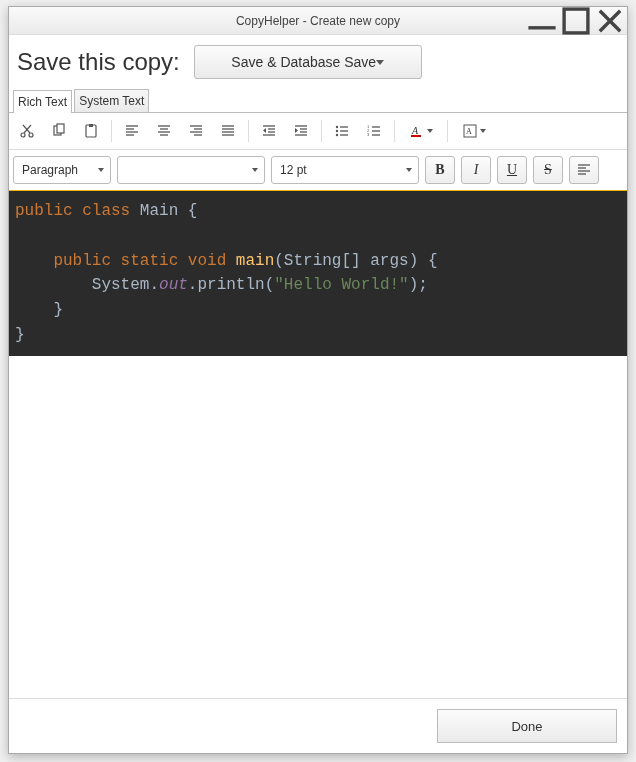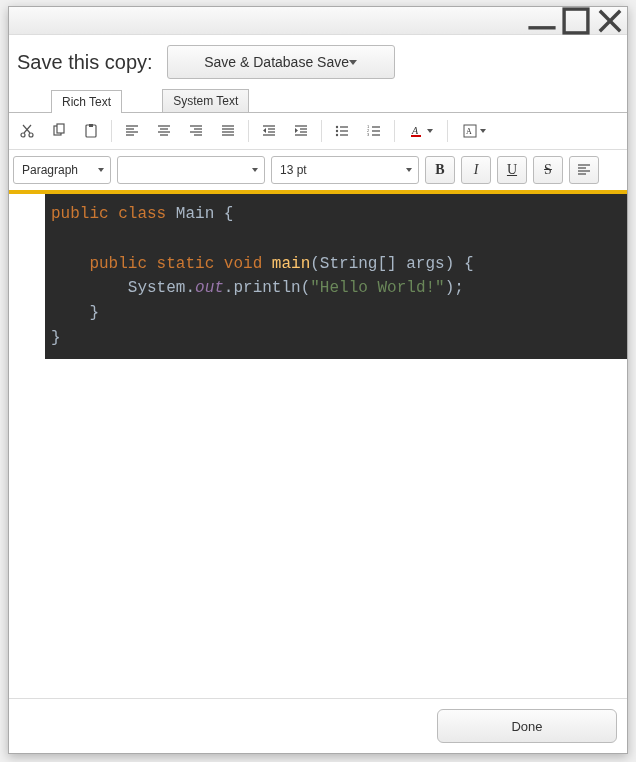--- a/index.html
+++ b/index.html
@@ -47,21 +47,21 @@
   cursor: default;
 }
 
 .saverow {
   display: flex;
   align-items: center;
   padding: 10px 8px 8px 8px;
   gap: 14px;
 }
 .saverow .label {
-  font-size: 20px;
+  font-size: 24px;
   color: #333;
 }
 .dropdown-btn {
   height: 34px;
   min-width: 228px;
   background: linear-gradient(#fcfcfc,#eaeaea);
   border: 1px solid #bbb;
   border-radius: 3px;
   display: flex;
   align-items: center;
@@ -80,30 +80,29 @@
 
 .tabs {
   display: flex;
   align-items: flex-end;
   padding-left: 4px;
   height: 26px;
   border-bottom: 1px solid #bbb;
   gap: 0;
 }
 .tab {
-  padding: 4px 10px;
+  padding: 4px 4px;
   font-size: 12px;
   color: #333;
   border: 1px solid #bbb;
   border-bottom: none;
   background: linear-gradient(#f6f6f6,#eaeaea);
   margin-right: 2px;
   position: relative;
   cursor: default;
-  margin-left: 38px;
 }
 .tab.active {
   background: #fff;
   top: 1px;
 }
 
 .toolbar {
   display: flex;
   align-items: center;
   gap: 4px;
@@ -125,21 +124,21 @@
   justify-content: center;
   cursor: default;
 }
 .tbtn svg { width: 16px; height: 16px; }
 
 .toolbar2 {
   display: flex;
   align-items: flex-end;
   gap: 6px;
   padding: 6px 4px;
-  border-bottom: 4px solid #eab308;
+  border-bottom: 1px solid #eab308;
 }
 .combo {
   height: 28px;
   border: 1px solid #bbb;
   border-radius: 3px;
   background: #fff;
   display: flex;
   align-items: center;
   justify-content: space-between;
   padding: 0 6px 0 8px;
@@ -170,40 +169,39 @@
   overflow: hidden;
 }
 .code {
   background: #2b2b2b;
   color: #ccc;
   font-family: Consolas, "Courier New", monospace;
   font-size: 16px;
   line-height: 1.55;
   padding: 8px 6px;
   white-space: pre;
-  margin-left: 36px;
 }
 .k { color: #cc7832; }
 .cls { color: #a9b7c6; }
 .m { color: #ffc66d; }
 .f { color: #9876aa; font-style: italic; }
 .s { color: #6a8759; }
 .p { color: #a9b7c6; }
 
 .footer {
   border-top: 1px solid #ddd;
   padding: 10px;
   display: flex;
   justify-content: flex-end;
 }
 .done {
   min-width: 180px;
   height: 34px;
   border: 1px solid #bbb;
-  border-radius: 6px;
+  border-radius: 0;
   background: linear-gradient(#fcfcfc,#eaeaea);
   font-size: 13px;
   color: #333;
   display: flex;
   align-items: center;
   justify-content: center;
   cursor: default;
 }
 
 .dbtn {
@@ -220,20 +218,21 @@
 .smchev {
   width:0;height:0;border-left:3px solid transparent;border-right:3px solid transparent;border-top:4px solid #555;
 }
 </style>
 </head>
 <body>
 
 <div class="window">
 
   <div class="titlebar">
+    <div class="title">CopyHelper - Create new copy</div>
     <div class="winbtns">
       <div class="winbtn">
         <svg viewBox="0 0 10 10">
             <line x1="1" y1="7" x2="9" y2="7" stroke="#444" stroke-width="1"></line>
           </svg>
       </div>
       <div class="winbtn">
         <svg viewBox="0 0 10 10">
             <rect x="1.5" y="1.5" width="7" height="7" fill="none" stroke="#444" stroke-width="1"></rect>
           </svg>
@@ -375,21 +374,21 @@
   <div class="toolbar2">
     <div class="combo para">
       <span>Paragraph</span>
       <span class="smchev"></span>
     </div>
     <div class="combo font">
       <span></span>
       <span class="smchev"></span>
     </div>
     <div class="combo size">
-      <span>13 pt</span>
+      <span>12 pt</span>
       <span class="smchev"></span>
     </div>
     <div class="fmtbtn" style="font-weight:bold">
         <span>B</span>
       </div>
     <div class="fmtbtn" style="font-style:italic">
         <span>I</span>
       </div>
     <div class="fmtbtn" style="text-decoration:underline">
         <span>U</span>

